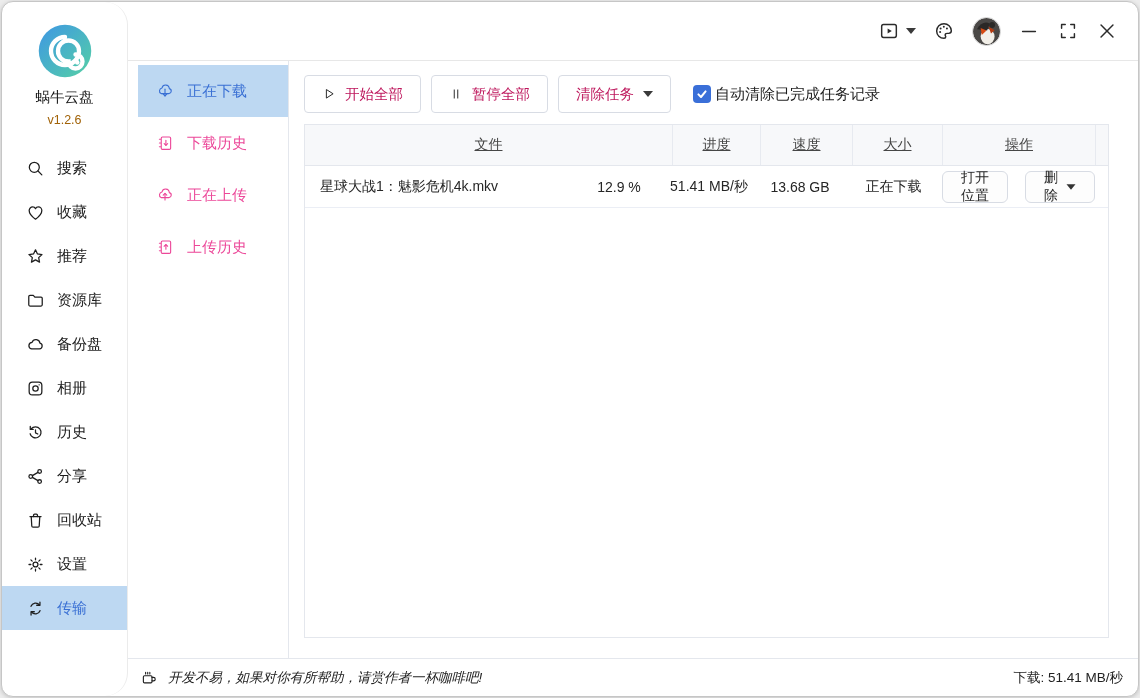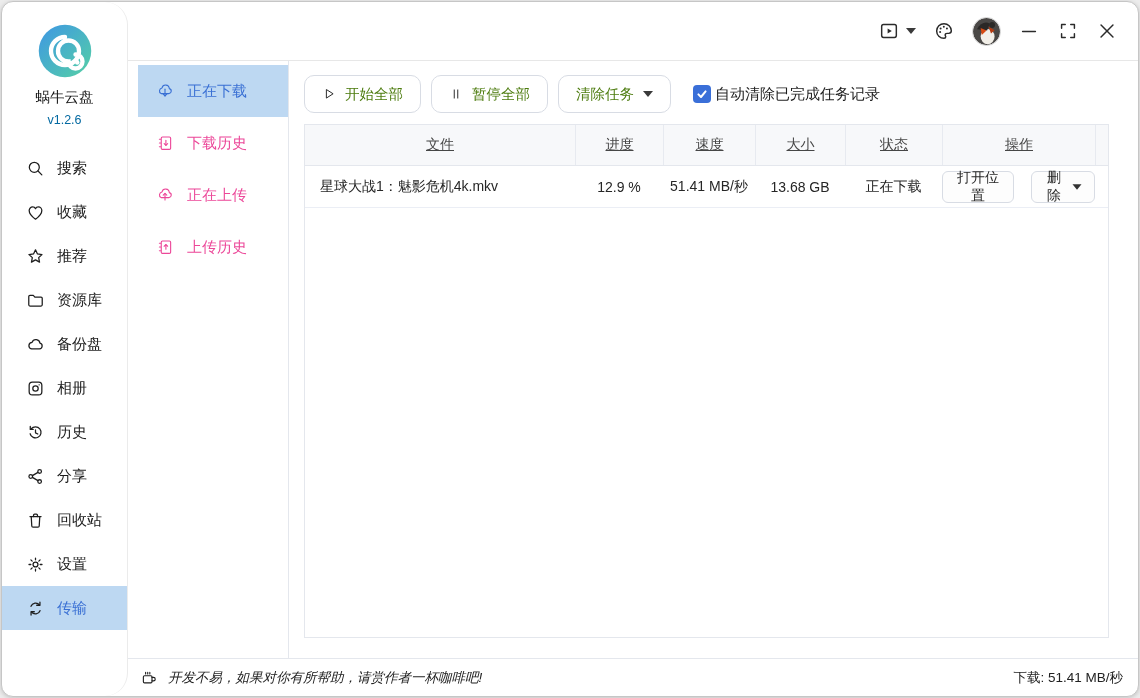--- a/index.html
+++ b/index.html
@@ -5,21 +5,21 @@
   html,body{margin:0;padding:0;background:#ececec;font-family:"Liberation Sans",sans-serif;
     -webkit-font-smoothing:antialiased;}
   .window{position:relative;width:1138px;height:696px;margin:1px auto;background:#fff;
     border:1px solid #c6c6c6;border-radius:12px;box-shadow:0 1px 4px rgba(0,0,0,.18);
     display:flex;overflow:hidden;box-sizing:border-box;}
   
   .sidebar{width:125px;flex:0 0 125px;border-right:1px solid #ebebeb;display:flex;
     flex-direction:column;background:#fff;border-radius:23px;}
   .logo{width:56px;height:56px;margin:21px auto 4px;}
   .app-name{text-align:center;font-size:14.5px;color:#141414;margin-top:5px;}
-  .version{text-align:center;font-size:12.5px;color:#0369a1;margin-top:6px;}
+  .version{text-align:center;font-size:12.5px;color:#a16207;margin-top:6px;}
   .nav{margin-top:19px;}
   .nav-item{height:44px;display:flex;align-items:center;padding-left:24px;gap:12px;
     font-size:15px;color:#1c1c1c;cursor:pointer;}
   .nav-item svg{width:19px;height:19px;stroke:#1e1e1e;fill:none;stroke-width:1.6;
     stroke-linecap:round;stroke-linejoin:round;flex:0 0 19px;}
   .nav-item.selected{background:#bdd8f2;}
   .nav-item.selected .nav-label{color:#3a70d4;}
   
   .right-col{flex:1;display:flex;flex-direction:column;min-width:0;}
   .titlebar{height:58px;flex:0 0 58px;border-bottom:1px solid #e7e7e7;display:flex;
@@ -35,22 +35,22 @@
   
   .subnav{width:150px;flex:0 0 150px;border-right:1px solid #e4e7ed;padding-top:4px;}
   .subnav-item{height:52px;display:flex;align-items:center;padding-left:18px;gap:13px;
     font-size:15px;color:#ec4899;cursor:pointer;}
   .subnav-item svg{width:18px;height:18px;stroke:currentColor;fill:none;stroke-width:1.5;
     stroke-linecap:round;stroke-linejoin:round;flex:0 0 18px;}
   .subnav-item.selected{background:#bdd8f2;color:#3a70d4;}
   
   .content{flex:1;display:flex;flex-direction:column;padding:14px 29px 20px 15px;min-width:0;}
   .toolbar{display:flex;align-items:center;margin-bottom:11px;}
-  .btn{height:38px;border:1px solid #d8dce4;border-radius:10px;background:#fff;
-    padding:0 17px;font-size:14.5px;display:flex;align-items:center;gap:9px;color:#4d7c0f;
+  .btn{height:38px;border:1px solid #d8dce4;border-radius:4px;background:#fff;
+    padding:0 17px;font-size:14.5px;display:flex;align-items:center;gap:9px;color:#be185d;
     cursor:pointer;margin-right:10px;box-sizing:border-box;}
   .btn svg{width:14px;height:14px;stroke:#2b2b2b;fill:none;stroke-width:1.7;
     stroke-linecap:round;stroke-linejoin:round;}
   .checkbox-wrap{display:flex;align-items:center;gap:4px;margin-left:12px;cursor:pointer;}
   .checkbox{width:18px;height:18px;border-radius:4px;background:#3a6fd8;display:flex;
     align-items:center;justify-content:center;}
   .checkbox svg{width:12px;height:12px;stroke:#fff;fill:none;stroke-width:2;
     stroke-linecap:round;stroke-linejoin:round;}
   .checkbox-label{font-size:15px;color:#1c1c1c;}
   .table{flex:1;border:1px solid #e4e7ed;display:flex;flex-direction:column;min-height:0;
@@ -66,21 +66,21 @@
   .col-status{flex:0 0 97px;}
   .col-action{flex:0 0 153px;}
   .col-gutter{flex:0 0 13px;}
   .trow{display:flex;height:41px;flex:0 0 41px;align-items:center;
     border-bottom:1px solid #ebeef5;font-size:14px;color:#262626;}
   .td{display:flex;align-items:center;justify-content:center;box-sizing:border-box;}
   .td.col-file{justify-content:flex-start;padding-left:15px;white-space:nowrap;
     overflow:hidden;text-overflow:ellipsis;}
   .td.col-action{gap:17px;}
   .btn-sm{height:32px;border:1px solid #d8dce4;border-radius:6px;background:#fdfdfd;
-    padding:0 12px;font-size:14px;display:flex;align-items:center;gap:8px;color:#272727;
+    padding:0 18px;font-size:14px;display:flex;align-items:center;gap:8px;color:#272727;
     cursor:pointer;box-sizing:border-box;}
   .btn-sm .caret{border-top-color:#333;transform:scale(.9);}
   
   .statusbar{height:37px;flex:0 0 37px;border-top:1px solid #e4e7ed;display:flex;
     align-items:center;justify-content:space-between;padding:0 15px 0 12px;font-size:13.5px;
     color:#222;}
   .status-left{display:flex;align-items:center;gap:10px;font-style:italic;}
   .status-left svg{width:18px;height:18px;stroke:#1e1e1e;fill:none;stroke-width:1.5;
     stroke-linecap:round;stroke-linejoin:round;}
 </style>
@@ -306,21 +306,20 @@
             <span class="checkbox-label">自动清除已完成任务记录</span>
           </div>
         </div>
 
         <div class="table">
           <div class="thead">
             <div class="th col-file">文件</div>
             <div class="th col-progress">进度</div>
             <div class="th col-speed">速度</div>
             <div class="th col-size">大小</div>
-            <div class="th col-status">状态</div>
             <div class="th col-action">操作</div>
             <div class="th col-gutter"></div>
           </div>
           <div class="trow">
             <div class="td col-file">星球大战1：魅影危机4k.mkv</div>
             <div class="td col-progress">12.9 %</div>
             <div class="td col-speed">51.41 MB/秒</div>
             <div class="td col-size">13.68 GB</div>
             <div class="td col-status">正在下载</div>
             <div class="td col-action">

